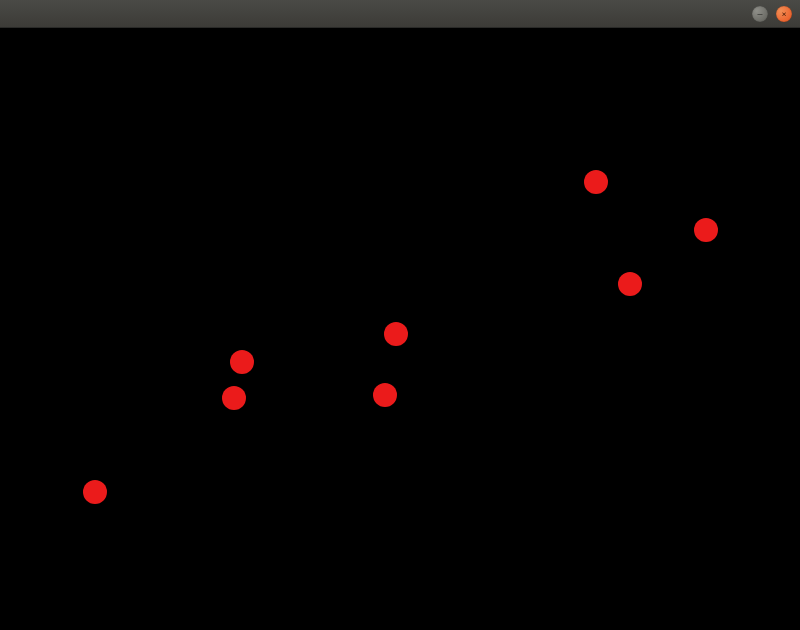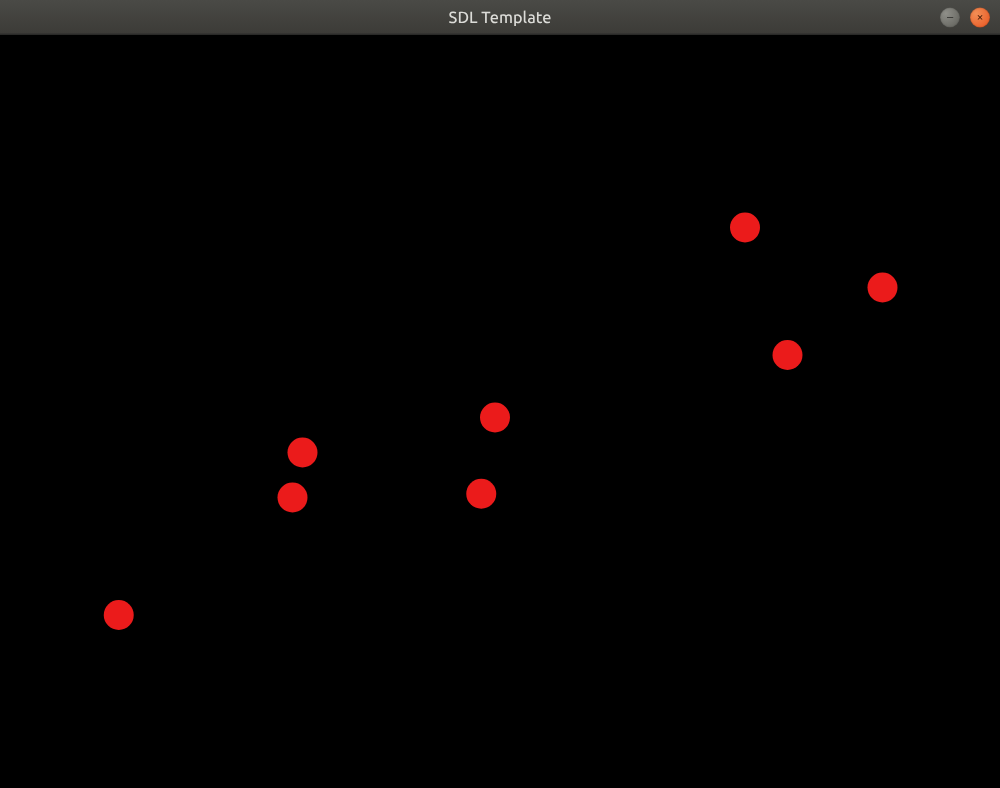--- a/index.html
+++ b/index.html
@@ -64,21 +64,20 @@
     .dot {
       position: absolute;
       border-radius: 50%;
       transform: translate(-50%, -50%);
     }
   </style>
 </head>
 <body>
 
 <div class="titlebar">
-  <div class="title">SDL Template</div>
   <div class="window-controls">
     <div class="win-btn win-min">
       <span>–</span>
     </div>
     <div class="win-btn win-close">
       <span>×</span>
     </div>
   </div>
 </div>
 

